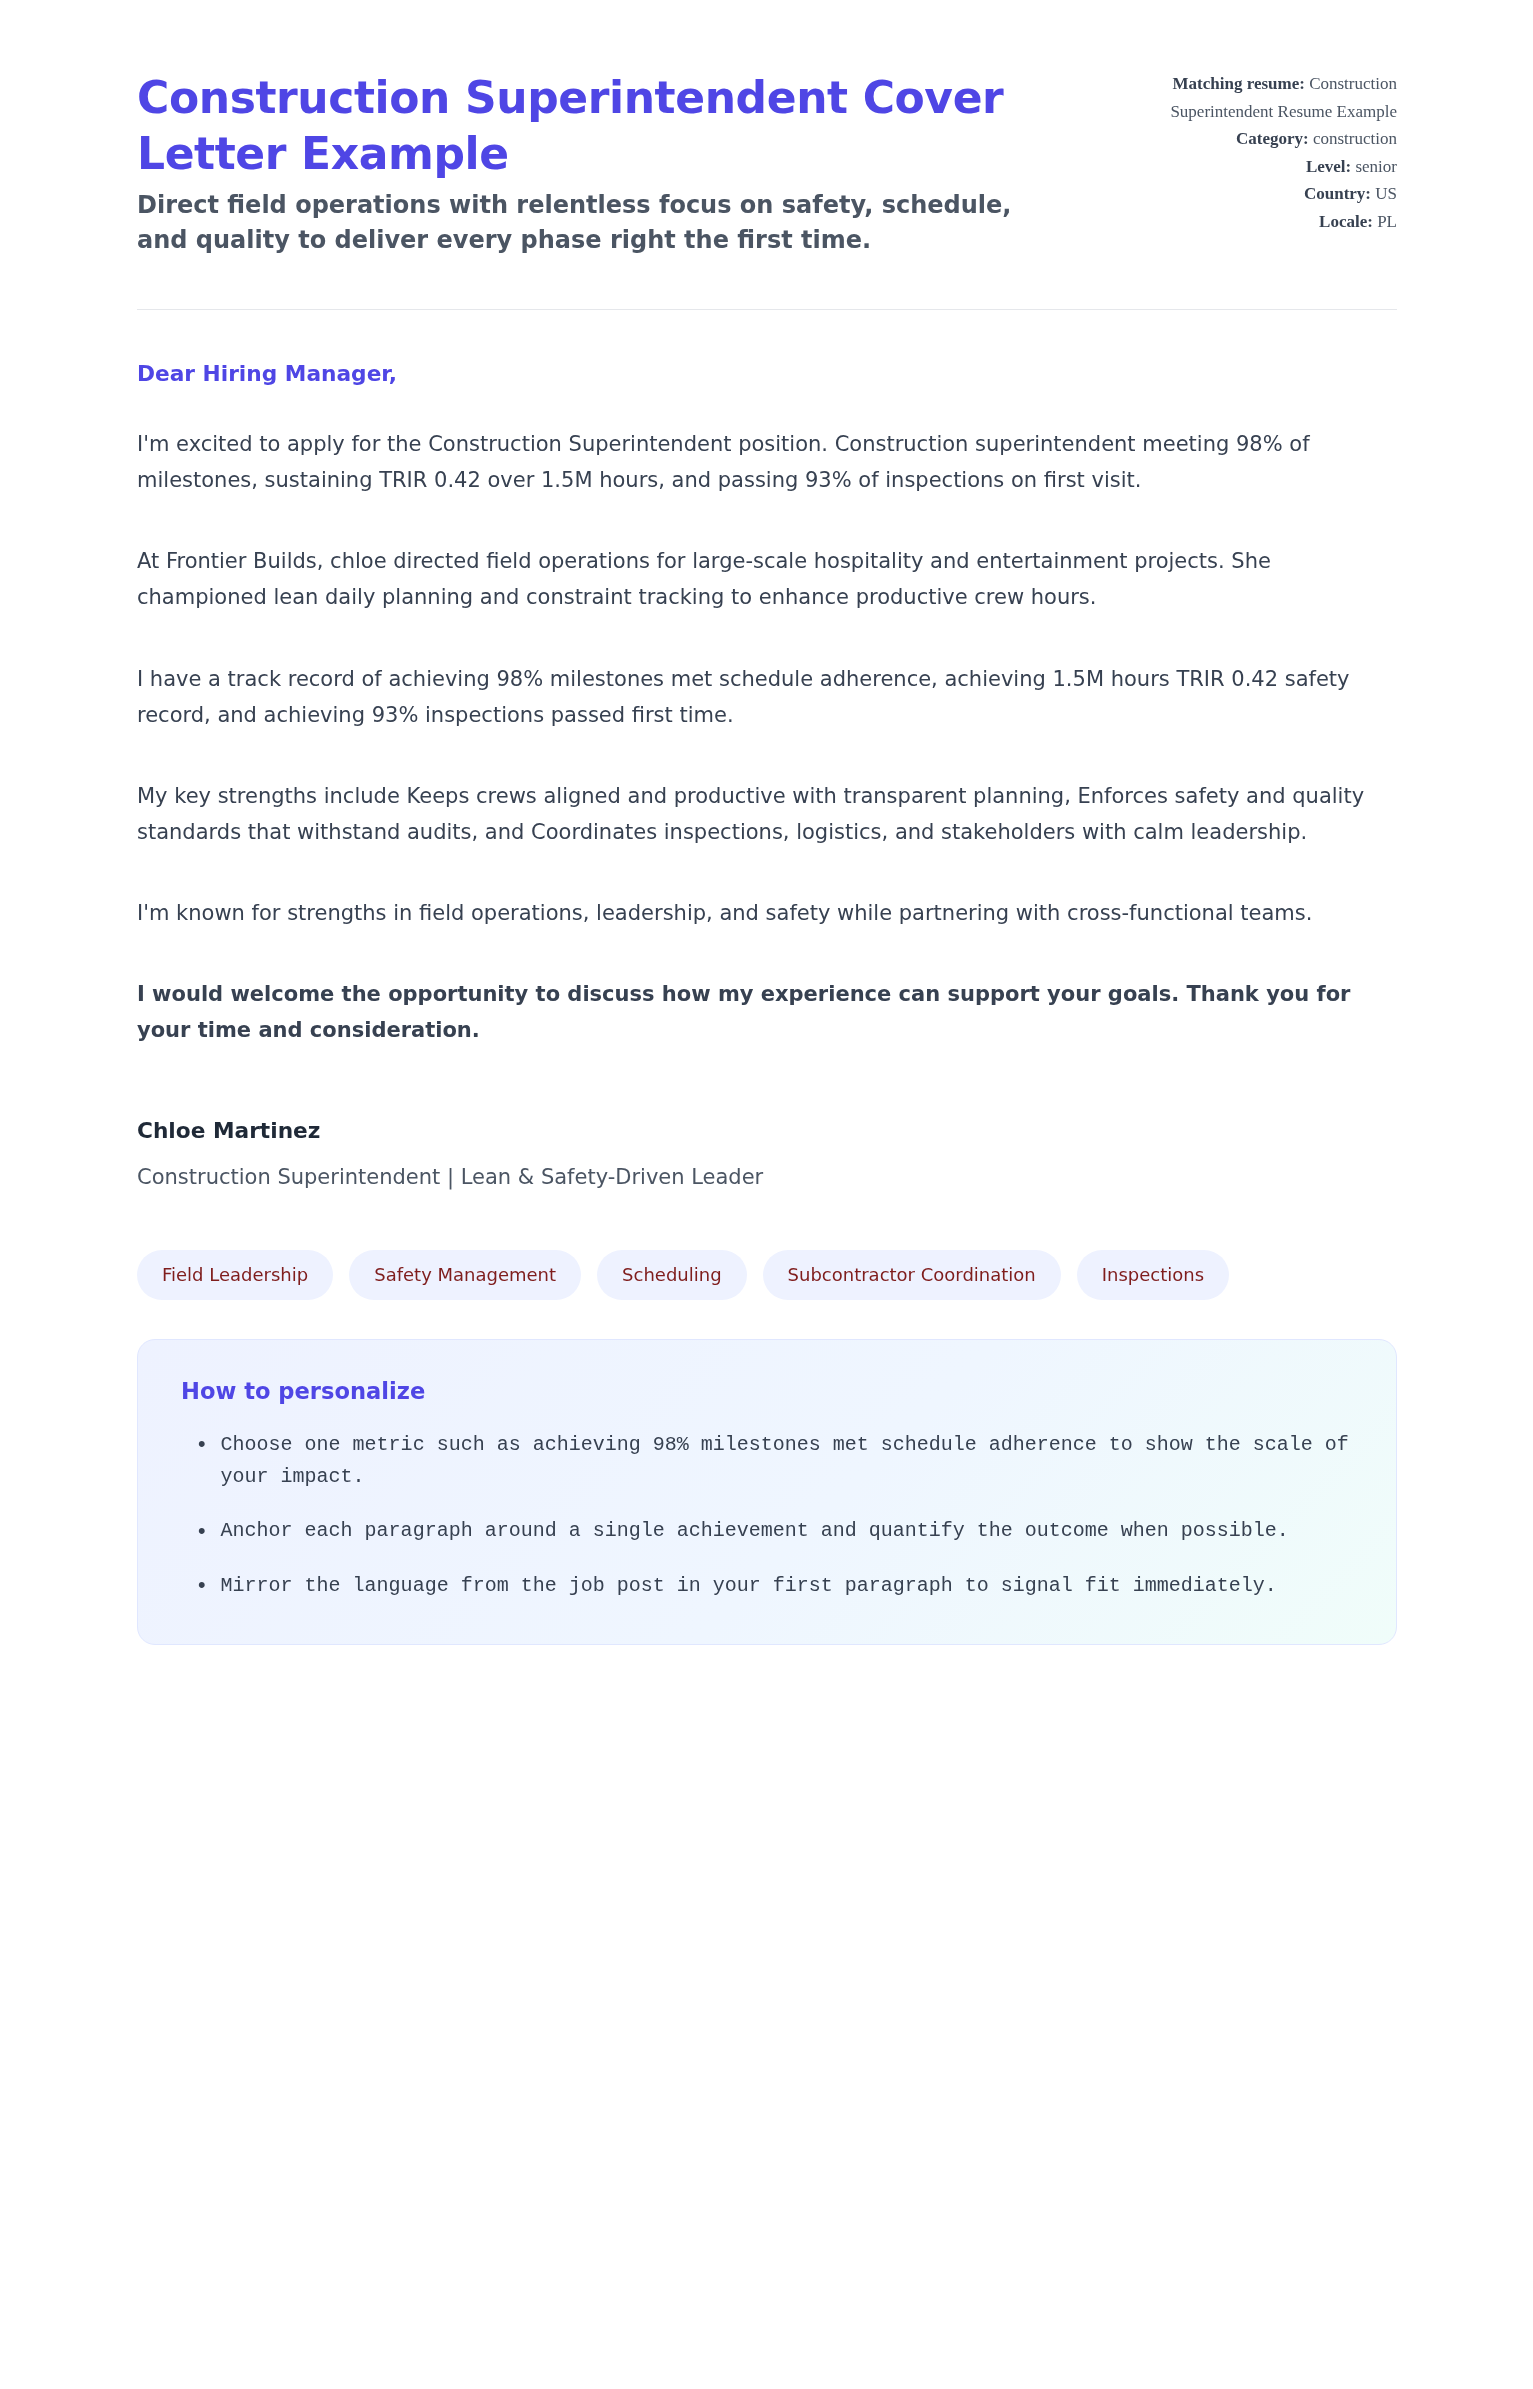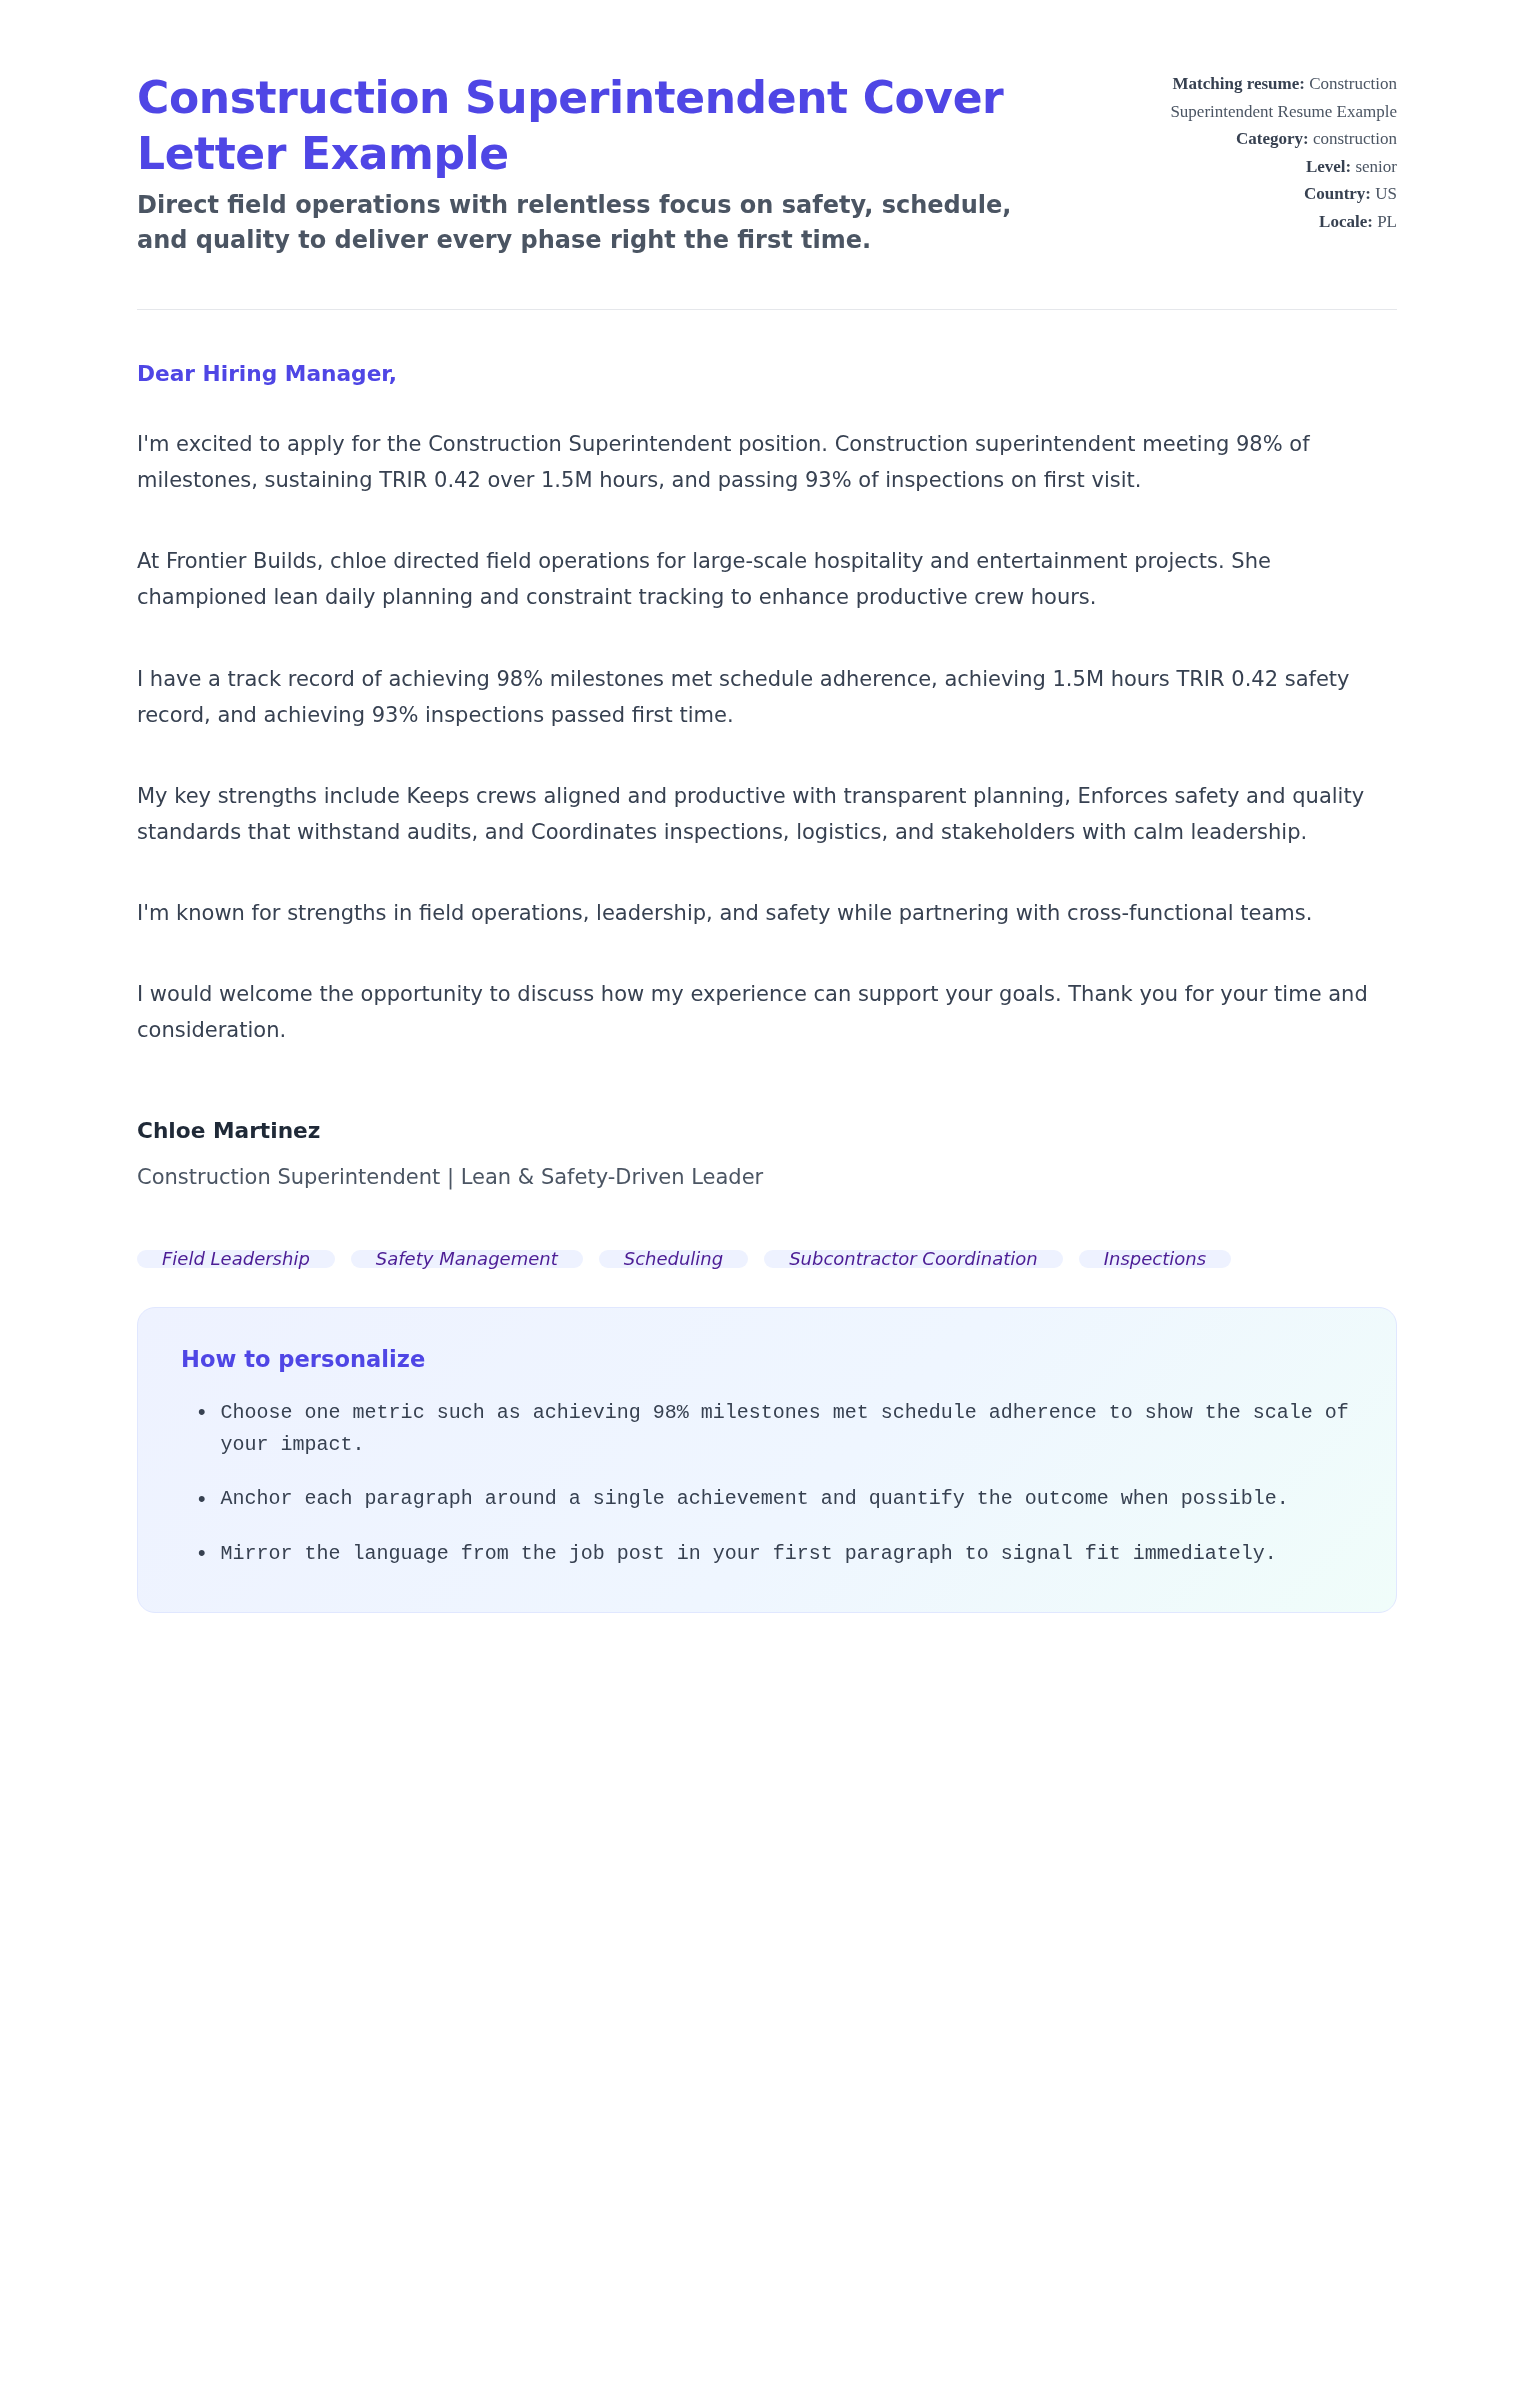--- a/index.html
+++ b/index.html
@@ -72,21 +72,21 @@
     color: #4f46e5;
     margin: 0 0 40px 0;
   }
   .para {
     font-size: 21px;
     line-height: 1.72;
     color: #374151;
     margin: 0 0 45px 0;
     max-width: 1263px;
   }
-  .para:last-of-type { margin-bottom: 0; }
+  .para:last-of-type { margin-bottom: 0; font-weight: bold; }
 
   .signature { margin-top: 70px; }
   .sign-name {
     font-size: 21.7px;
     font-weight: 700;
     color: #1f2937;
     margin: 0 0 21.7px 0;
   }
   .sign-role {
     font-size: 21px;
@@ -96,27 +96,26 @@
 
   
   .chips {
     display: flex;
     flex-wrap: wrap;
     gap: 16px;
     margin-top: 61px;
   }
   .chip {
     background: #eef2ff;
-    color: #4c1d95;
+    color: #7f1d1d;
     font-size: 18px;
     line-height: 1;
-    padding: 0 25px;
+    padding: 16px 25px;
     border-radius: 901px;
     white-space: nowrap;
-    font-style: italic;
   }
 
   
   .callout {
     margin-top: 39px;
     margin-bottom: 81px;
     background: linear-gradient(135deg, #eef2ff 0%, #eff6ff 55%, #f0fdfa 100%);
     border: 0.9px solid #e0e7ff;
     border-radius: 18px;
     padding: 38px 43px 42px 43px;

